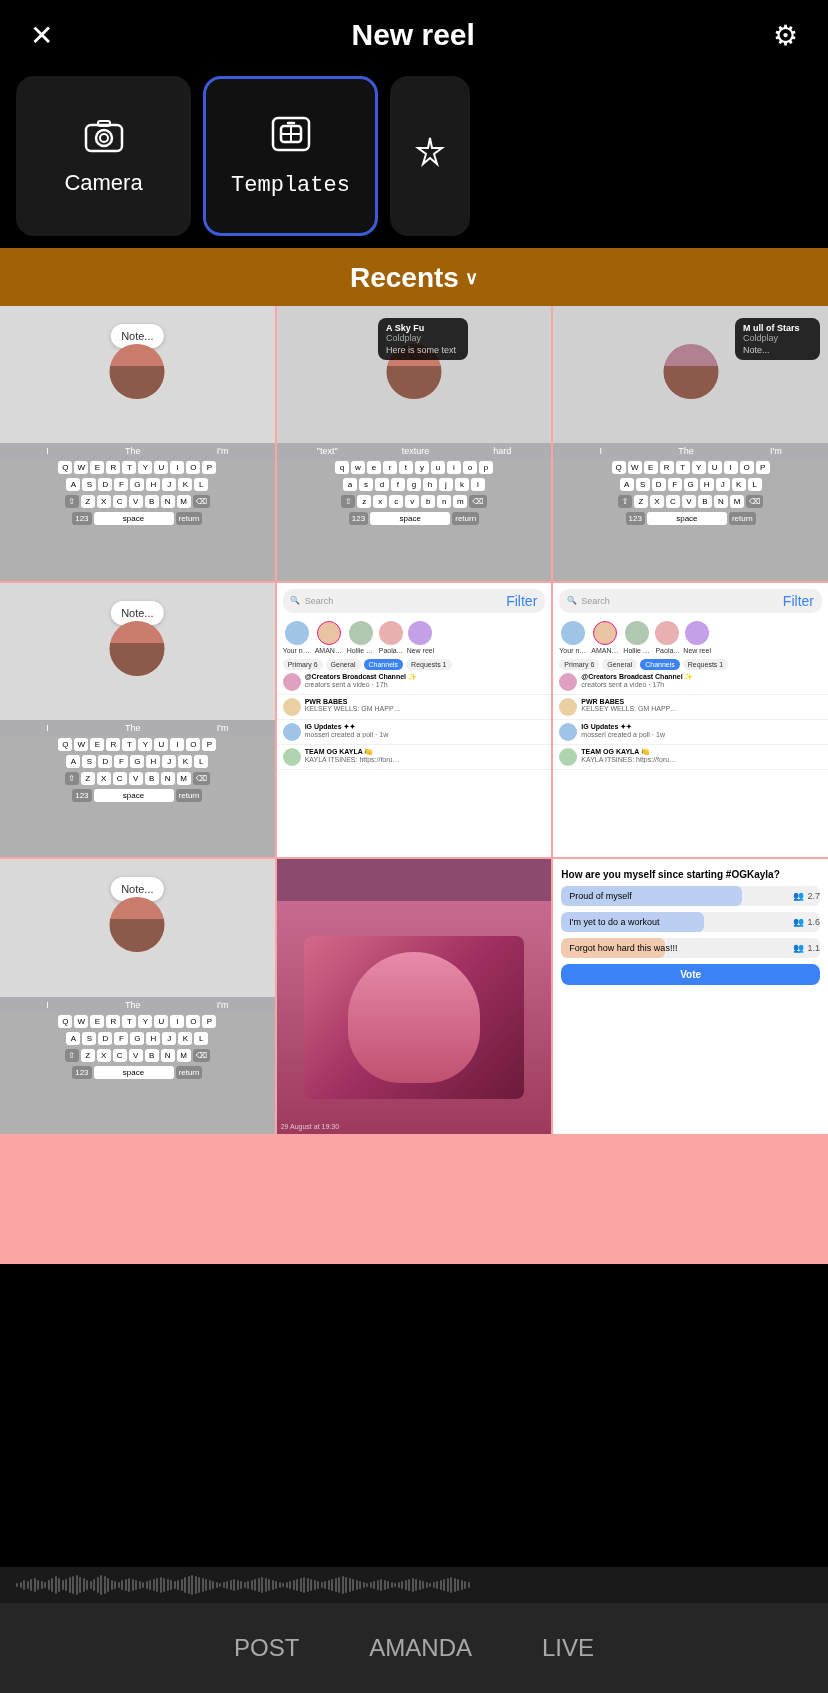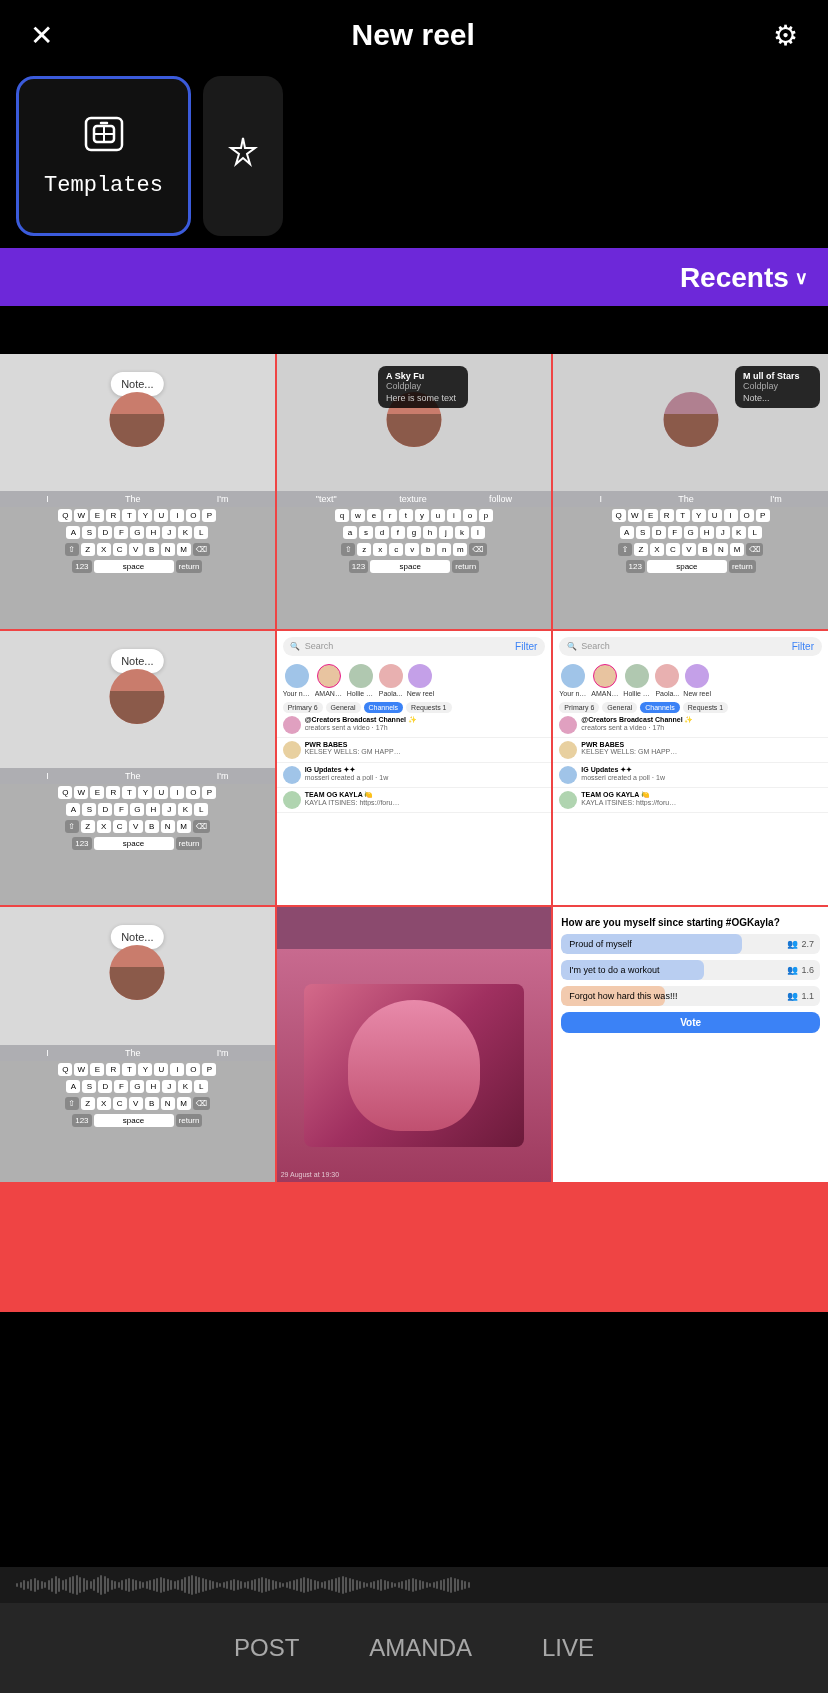--- a/index.html
+++ b/index.html
@@ -84,23 +84,23 @@
     }
     .tab-partial-icon {
       font-size: 36px;
       color: #fff;
     }
 
     
     .recents-bar {
       display: flex;
       align-items: center;
-      justify-content: flex-end;
+      justify-content: center;
       padding: 14px 20px 12px;
-      background: #6d28d9;
+      background: #a16207;
     }
     .recents-label {
       font-size: 28px;
       font-weight: 700;
       color: #fff;
       display: flex;
       align-items: center;
       gap: 6px;
     }
     .recents-controls {
@@ -130,22 +130,21 @@
       font-weight: 500;
       color: #fff;
       cursor: pointer;
     }
 
     
     .photo-grid {
       display: grid;
       grid-template-columns: repeat(3, 1fr);
       gap: 2px;
-      background: #ef4444;
-      margin-top: 48px;
+      background: #fca5a5;
     }
     .photo-cell {
       position: relative;
       background: #2a2a2a;
       aspect-ratio: 1;
       overflow: hidden;
       cursor: pointer;
     }
 
     
@@ -319,21 +318,21 @@
       background: #f0f0f0;
       border-radius: 10px;
       padding: 4px 8px;
       font-size: 9px;
       color: #999;
       display: flex;
       align-items: center;
       gap: 4px;
     }
     .dm-filter {
-      font-size: 10px;
+      font-size: 14px;
       color: #3b82f6;
       margin-left: auto;
     }
     .dm-stories {
       display: flex;
       gap: 4px;
       padding: 4px 6px;
     }
     .dm-story {
       display: flex;
@@ -437,21 +436,21 @@
       border-radius: 6px;
       opacity: 0.3;
     }
     .poll-bar.blue { background: #3b82f6; }
     .poll-bar.orange { background: #f97316; }
     .poll-option-text { position: relative; z-index: 1; }
     .poll-avatars {
       font-size: 9px;
       color: #555;
       position: absolute;
-      right: 6px;
+      right: 0;
       top: 50%;
       transform: translateY(-50%);
     }
     .vote-btn {
       background: #3b82f6;
       color: #fff;
       border-radius: 8px;
       padding: 5px;
       text-align: center;
       font-size: 10px;
@@ -538,20 +537,31 @@
 </head>
 <body>
 
 <div class="header">
   <span class="header-icon">✕</span>
   <span class="header-title">New reel</span>
   <span class="header-icon">⚙</span>
 </div>
 
 <div class="tab-bar">
+  <div class="tab-item">
+    <span class="tab-icon">
+      <svg width="40" height="36" viewBox="0 0 40 36" fill="none">
+        <rect x="2" y="8" width="36" height="26" rx="5" stroke="white" stroke-width="2.5" fill="none"></rect>
+        <circle cx="20" cy="21" r="8" stroke="white" stroke-width="2.5" fill="none"></circle>
+        <circle cx="20" cy="21" r="4" stroke="white" stroke-width="2" fill="none"></circle>
+        <rect x="14" y="4" width="12" height="5" rx="2" stroke="white" stroke-width="2" fill="none"></rect>
+      </svg>
+    </span>
+    <span class="tab-label">Camera</span>
+  </div>
   <div class="tab-item active">
     <span class="tab-icon">
       <svg width="44" height="40" viewBox="0 0 44 40" fill="none">
         <rect x="4" y="4" width="36" height="32" rx="5" stroke="white" stroke-width="2.5" fill="none"></rect>
         <rect x="12" y="12" width="20" height="16" rx="3" stroke="white" stroke-width="2.5" fill="none"></rect>
         <line x1="22" y1="12" x2="22" y2="28" stroke="white" stroke-width="2" stroke-linecap="round"></line>
         <line x1="12" y1="20" x2="32" y2="20" stroke="white" stroke-width="2" stroke-linecap="round"></line>
         <line x1="19" y1="9" x2="25" y2="9" stroke="white" stroke-width="2.5" stroke-linecap="round"></line>
       </svg>
     </span>
@@ -639,21 +649,21 @@
         <div class="sky-title">A Sky Fu</div>
         <div class="sky-sub">Coldplay</div>
         <div style="font-size:9px; color:#ccc; margin-top:2px;">Here is some text</div>
       </div>
       <span class="count-label" style="bottom:85px;">43/60</span>
       <span class="shared-text" style="bottom:52px; position:absolute; left:50%; transform:translateX(-50%); white-space:nowrap; font-size:9px; color:#555;">Shared with followers that you follow back ∨</span>
       <div class="keyboard-area">
         <div class="suggestion-row">
           <span class="suggestion">"text"</span>
           <span class="suggestion">texture</span>
-          <span class="suggestion">follow</span>
+          <span class="suggestion">hard</span>
         </div>
         <div class="keyboard-row">
           <span class="key">q</span>
             <span class="key">w</span>
             <span class="key">e</span>
             <span class="key">r</span>
             <span class="key">t</span>
             <span class="key">y</span>
             <span class="key">u</span>
             <span class="key">i</span>

